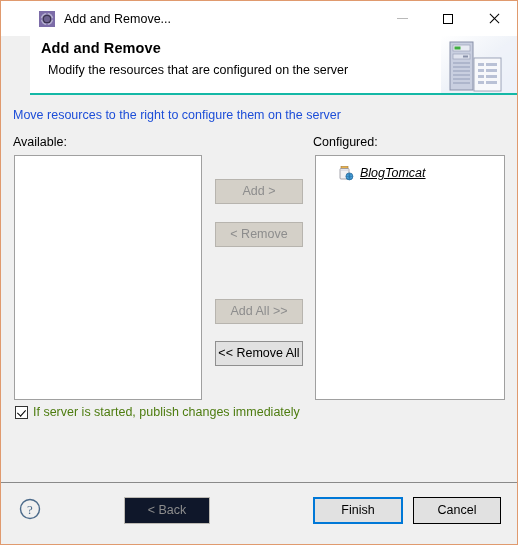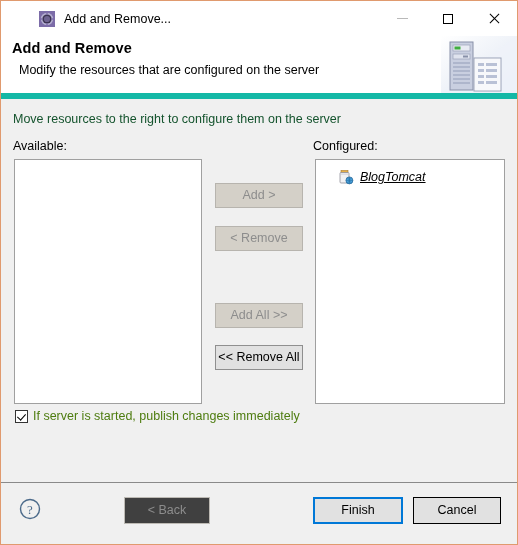--- a/index.html
+++ b/index.html
@@ -84,22 +84,23 @@
   }
   .glyph-close::before { transform: rotate(45deg); }
   .glyph-close::after  { transform: rotate(-45deg); }
 
   
   .header {
     background: #ffffff;
     height: 57px;
     position: relative;
     flex: 0 0 auto;
-    border-bottom: 6px solid #14b8a6;
+    border-bottom: 2px solid #14b8a6;
     overflow: hidden;
+    margin-left: 29px;
   }
   .header-title {
     position: absolute;
     left: 11px; top: 4px;
     font-size: 14.5px;
     font-weight: bold;
     color: #000000;
     letter-spacing: 0.1px;
   }
   .header-desc {
@@ -117,21 +118,21 @@
   
   .body {
     flex: 1 1 auto;
     background: #f0f0f0;
     position: relative;
   }
   .instruction {
     position: absolute;
     left: 12px; top: 13px;
     font-size: 12.5px;
-    color: #14532d;
+    color: #1d4ed8;
   }
   .col-label {
     position: absolute;
     font-size: 12.5px;
     color: #000;
     top: 40px;
   }
   .label-available { left: 12px; }
   .label-configured { left: 312px; }
 
@@ -234,21 +235,21 @@
   }
   .footbtn {
     position: absolute;
     top: 14px;
     width: 86px;
     height: 27px;
     box-sizing: border-box;
     font-size: 12.5px;
     font-family: "Liberation Sans", sans-serif;
     text-align: center;
-    background: #404040;
+    background: #0f172a;
     border: 1px solid #bdbab4;
     color: #8d8d8d;
     line-height: 25px;
     user-select: none;
   }
   .footbtn.enabled {
     background: #e1e1e1;
     border: 1px solid #000000;
     color: #000000;
   }

